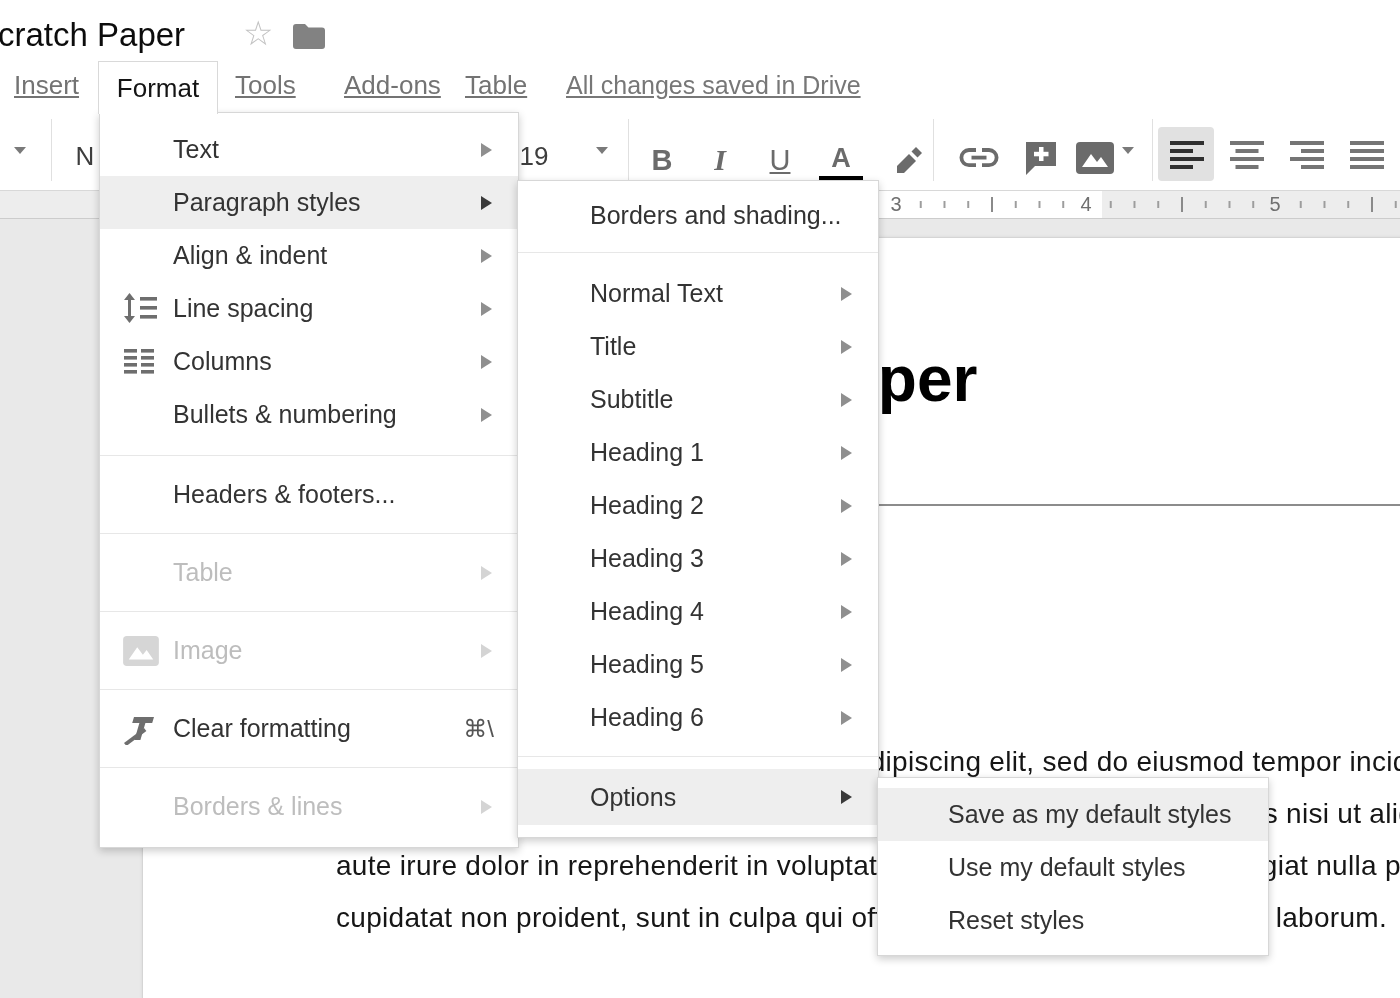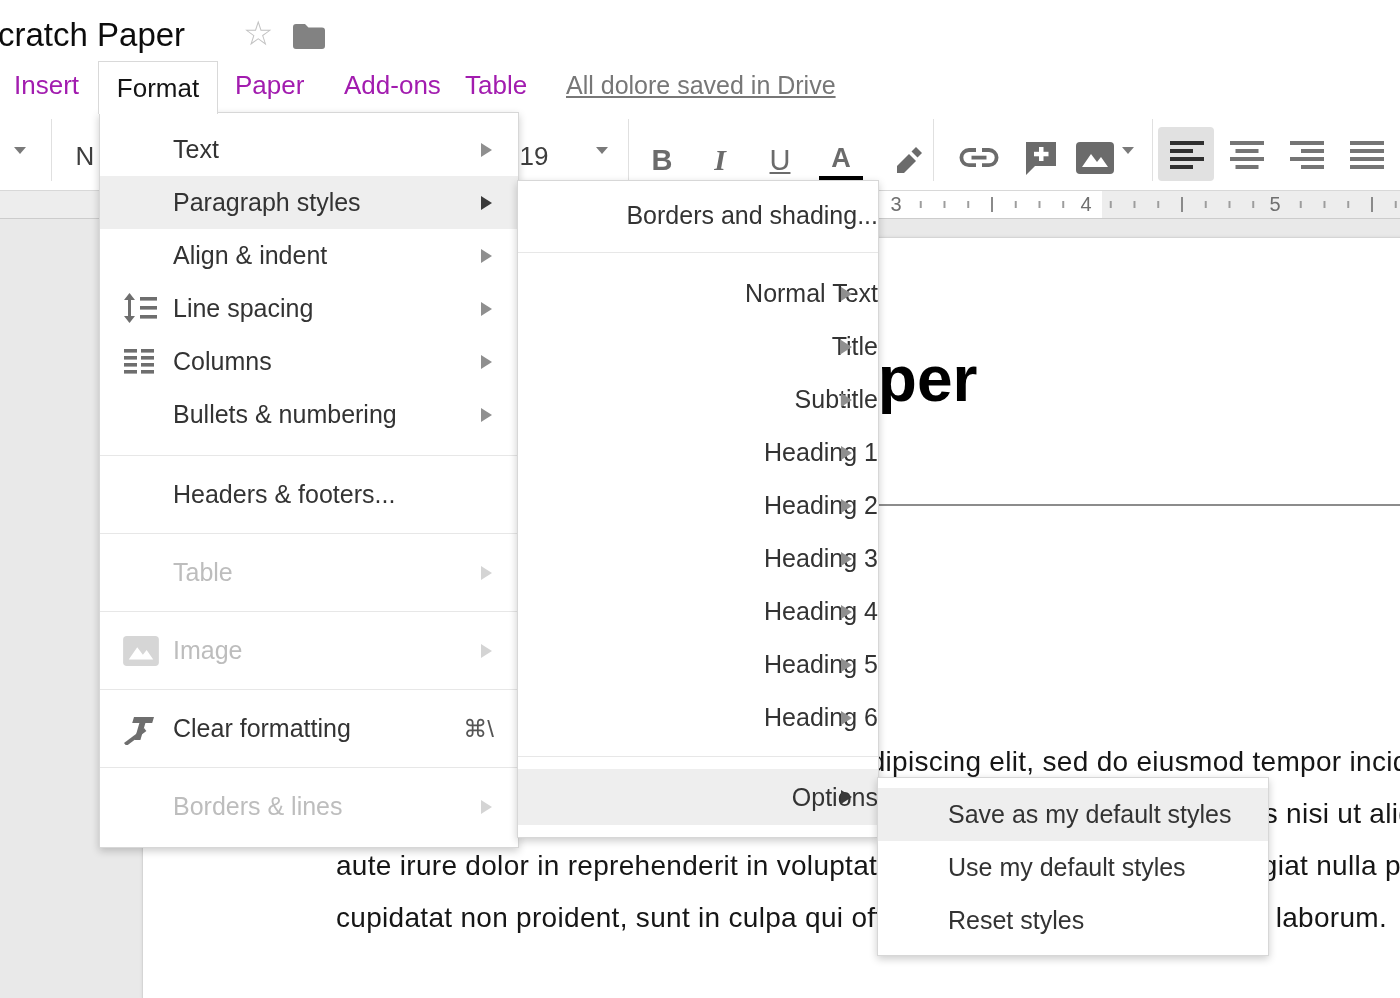--- a/index.html
+++ b/index.html
@@ -4,21 +4,21 @@
 <style>
   html,body{margin:0;padding:0;background:#fff;}
   #app{position:relative;width:1400px;height:998px;overflow:hidden;
        font-family:"Liberation Sans",sans-serif;background:#fff;}
   .abs{position:absolute;}
 
   
   #doc-title{left:-24px;top:16px;font-size:33px;color:#0c0c0c;white-space:nowrap;}
   #star{left:243px;top:14px;font-size:34px;color:#c2c2c2;line-height:38px;}
   #folder{left:292px;top:22px;}
-  .mbar-item{top:70px;font-size:26px;color:#a21caf;white-space:nowrap;cursor:default;}
+  .mbar-item{top:70px;font-size:26px;color:#737373;white-space:nowrap;cursor:default;text-decoration:underline;}
   #format-box{left:98px;top:61px;width:118px;height:52px;background:#fff;
       border:1px solid #d9d9d9;border-bottom:none;z-index:45;
       display:flex;align-items:center;justify-content:center;font-size:26px;color:#141414;}
   #saved-status{left:566px;top:71px;font-size:25px;color:#777;
       text-decoration:underline;white-space:nowrap;}
 
   
   #toolbar{left:0;top:110px;width:1400px;height:80px;background:#fff;
       border-bottom:1px solid #d8d8d8;z-index:5;}
   .tdiv{position:absolute;top:9px;width:1px;height:62px;background:#e0e0e0;}
@@ -75,42 +75,42 @@
   .mi.dis .lbl{color:#bdbdbd;}
   .arr{position:absolute;right:26px;top:50%;margin-top:-7px;width:0;height:0;
       border-left:11px solid #8f8f8f;border-top:7px solid transparent;
       border-bottom:7px solid transparent;}
   .mi.hl .arr{border-left-color:#3a3a3a;}
   .mi.dis .arr{border-left-color:#d4d4d4;}
   .ic{position:absolute;left:22px;top:50%;margin-top:-16px;width:42px;height:32px;
       color:#6e6e6e;}
   .mi.dis .ic{color:#cfcfcf;}
   .shortcut{position:absolute;right:24px;font-size:24px;color:#555;}
-  .mi2{padding-left:72px;justify-content:flex-end;}   
+  .mi2{padding-left:72px;}   
   .mi3{padding-left:70px;}   
 </style>
 </head>
 <body>
 
 <div id="app">
 
   <div class="abs" id="doc-title">Scratch Paper</div>
   <div class="abs" id="star">☆</div>
   <div class="abs" id="folder">
     <svg width="34" height="28" viewBox="0 0 34 28">
         <path d="M1 5 a3 3 0 0 1 3-3 h9 l3.5 3.5 H30 a3 3 0 0 1 3 3 V24 a3 3 0 0 1-3 3 H4 a3 3 0 0 1-3-3 Z" fill="#828282"></path>
       </svg>
   </div>
 
   <div class="abs mbar-item" style="left:14px;">Insert</div>
   <div class="abs" id="format-box">Format</div>
-  <div class="abs mbar-item" style="left:235px;">Paper</div>
+  <div class="abs mbar-item" style="left:235px;">Tools</div>
   <div class="abs mbar-item" style="left:332px;margin-left:12px;">Add-ons</div>
   <div class="abs mbar-item" style="left:465px;">Table</div>
-  <div class="abs" id="saved-status">All dolore saved in Drive</div>
+  <div class="abs" id="saved-status">All changes saved in Drive</div>
 
   <div class="abs" id="toolbar">
     <div class="caret" style="left:14px;top:37px;"></div>
     <div class="tdiv" style="left:51px;"></div>
     <div class="tbtn" style="left:70px;top:28px;width:30px;height:36px;font-size:26px;color:#3d3d3d;">N</div>
 
     <div class="tbtn" style="left:514px;top:28px;width:40px;height:36px;font-size:26px;color:#3d3d3d;">19</div>
     <div class="caret" style="left:596px;top:37px;"></div>
     <div class="tdiv" style="left:628px;"></div>
 

